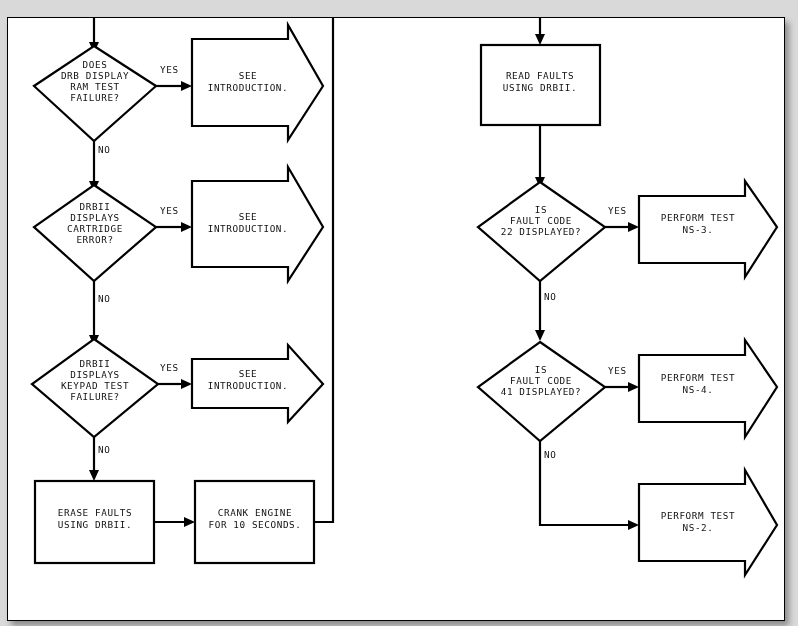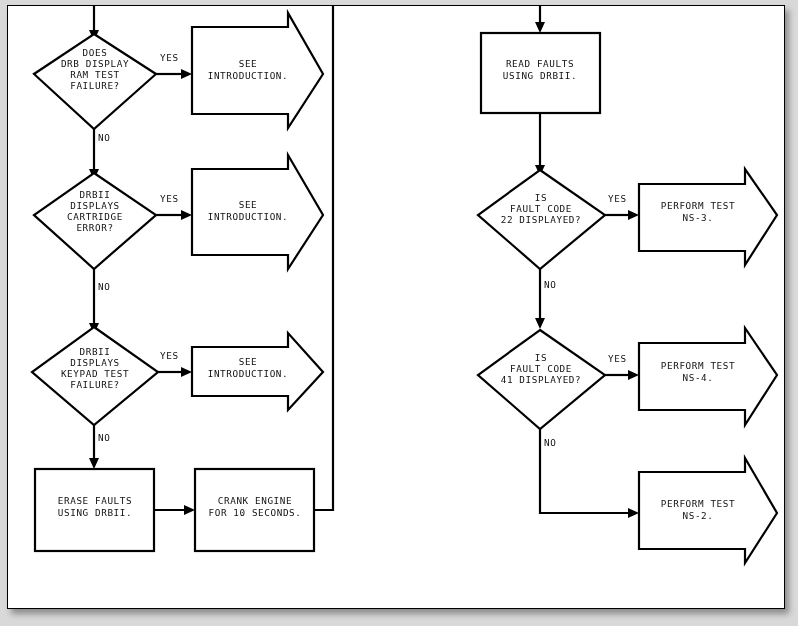--- a/index.html
+++ b/index.html
@@ -7,21 +7,21 @@
     padding: 0;
     background: #d9d9d9;
     width: 798px;
     height: 626px;
     overflow: hidden;
     font-family: "Liberation Sans", sans-serif;
   }
   #page-frame {
     position: absolute;
     left: 7px;
-    top: 5px;
+    top: 17px;
     width: 778px;
     height: 604px;
     background: #ffffff;
     border: 1px solid #000000;
     box-shadow: 4px 5px 6px rgba(0,0,0,0.35);
     box-sizing: border-box;
     overflow: hidden;
   }
   #flow-svg {
     position: absolute;

